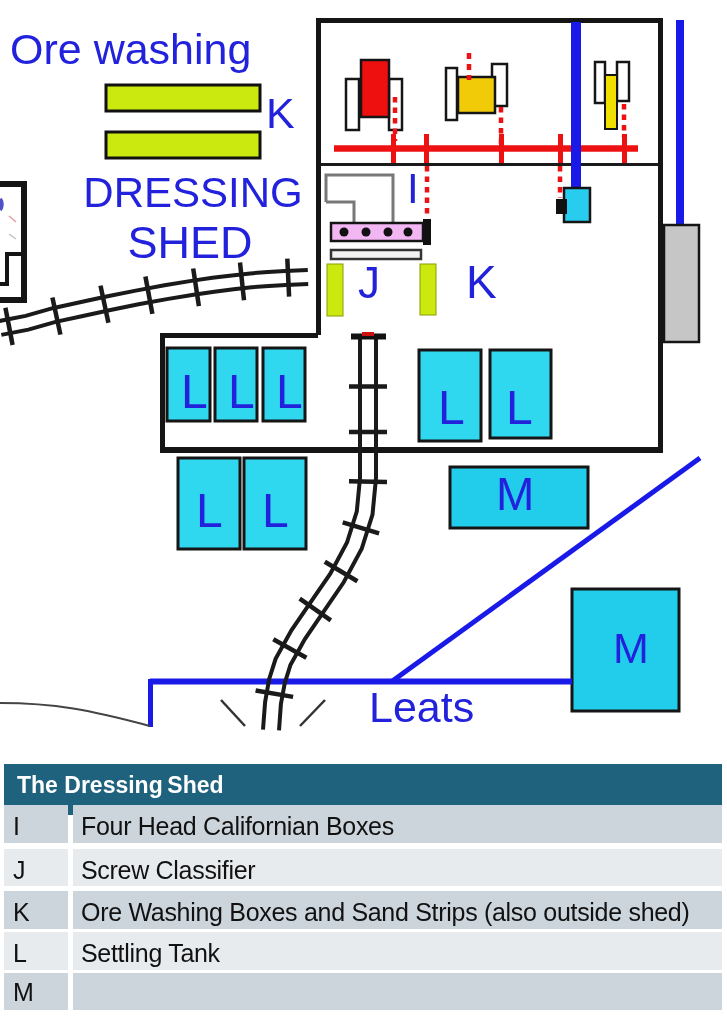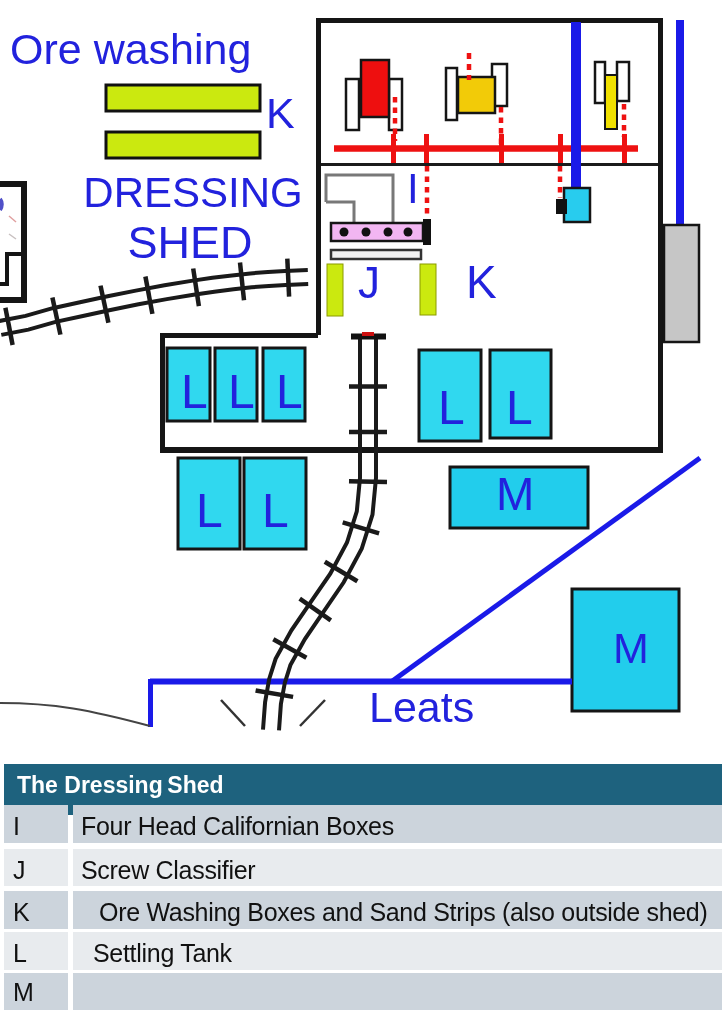--- a/index.html
+++ b/index.html
@@ -241,27 +241,27 @@
   <div class="cellL rowB"></div>
     <div class="cellR rowB"></div>
   <span class="rtxt" style="position:absolute;left:9px;top:7px;">J</span>
   <span class="rtxt" style="position:absolute;left:77px;top:7px;">Screw Classifier</span>
 </div>
 
 <div class="tbl" style="top:891px;height:38px;">
   <div class="cellL rowA"></div>
     <div class="cellR rowA"></div>
   <span class="rtxt" style="position:absolute;left:9px;top:7px;">K</span>
-  <span class="rtxt" style="position:absolute;left:77px;top:7px;margin-left:18px;">Ore Washing Boxes and Sand Strips (also outside shed)</span>
+  <span class="rtxt" style="position:absolute;left:77px;top:7px;">Ore Washing Boxes and Sand Strips (also outside shed)</span>
 </div>
 
 <div class="tbl" style="top:932px;height:38px;">
   <div class="cellL rowB"></div>
     <div class="cellR rowB"></div>
   <span class="rtxt" style="position:absolute;left:9px;top:7px;">L</span>
-  <span class="rtxt" style="position:absolute;left:89px;top:7px;">Settling Tank</span>
+  <span class="rtxt" style="position:absolute;left:77px;top:7px;">Settling Tank</span>
 </div>
 
 <div class="tbl" style="top:973px;height:37px;">
   <div class="cellL rowA"></div>
     <div class="cellR rowA"></div>
   <span class="rtxt" style="position:absolute;left:9px;top:5px;">M</span>
 </div>
 
 </body></html>

